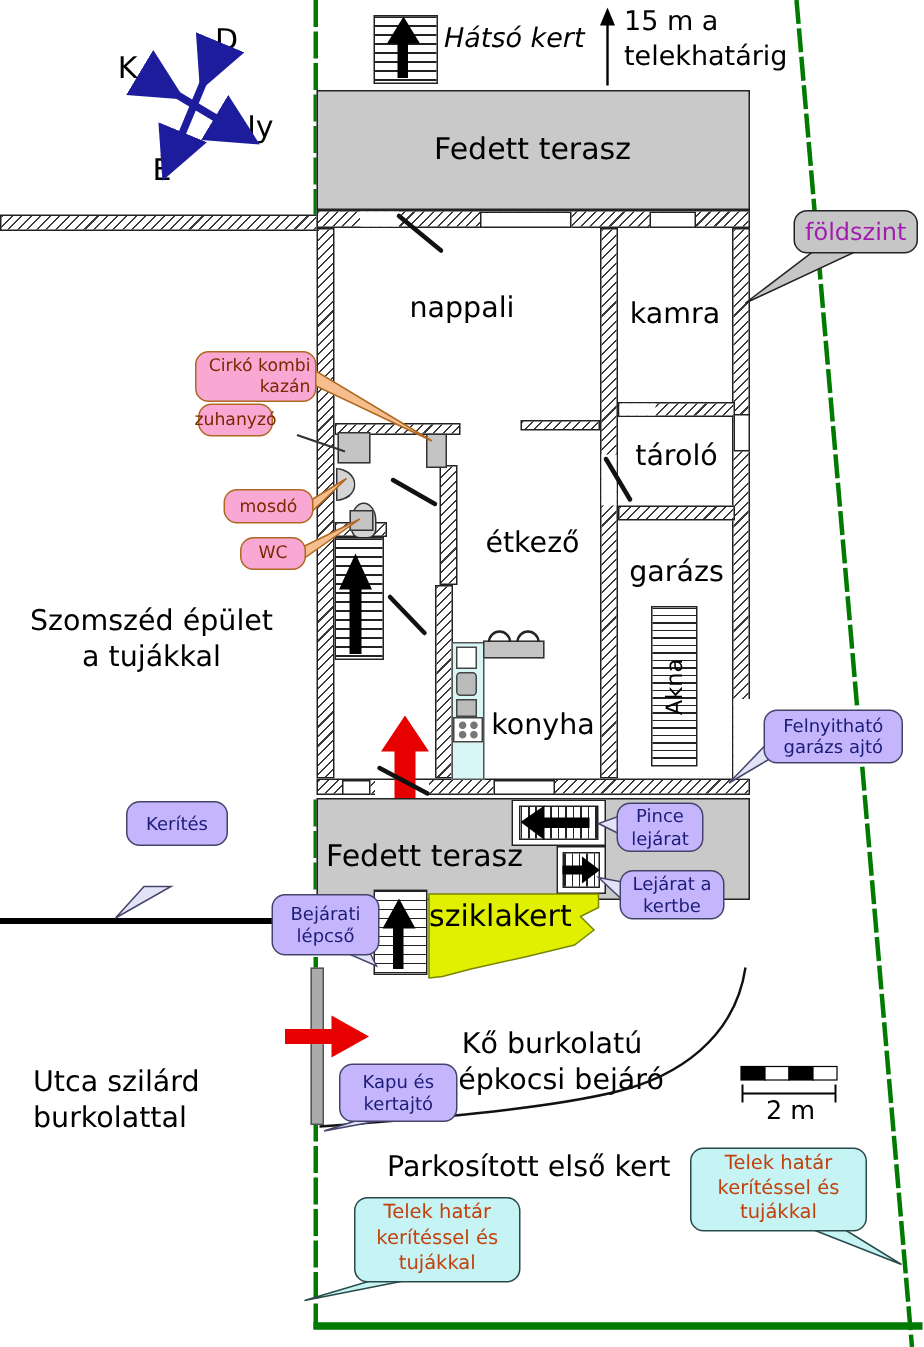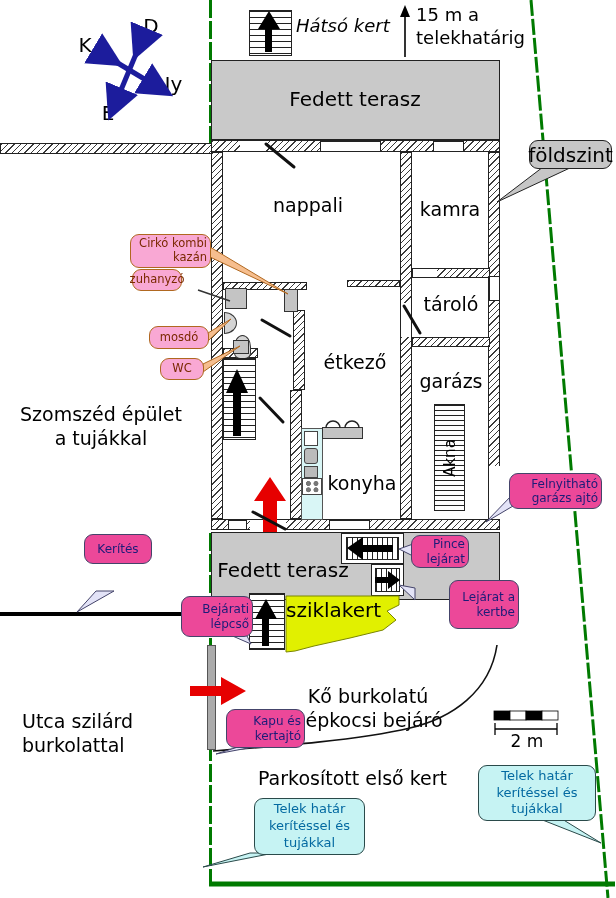--- a/index.html
+++ b/index.html
@@ -14,24 +14,24 @@
   .stairs{position:absolute;box-sizing:border-box;background-color:#fff;border:1px solid #222;
         background-image:repeating-linear-gradient(to bottom,#222 0 1px,rgba(0,0,0,0) 1px 6px);}
   .stairsv{position:absolute;box-sizing:border-box;background-color:#fff;border:1px solid #222;
         background-image:repeating-linear-gradient(to right,#222 0 1px,rgba(0,0,0,0) 1px 5px);}
   .terrace{position:absolute;box-sizing:border-box;background:#C9C9C9;border:1px solid #222;}
   .fixture{position:absolute;box-sizing:border-box;background:#C4C4C4;border:1px solid #333;}
   .room-label{position:absolute;font-size:19px;text-align:center;white-space:nowrap;}
   .big-text{position:absolute;font-size:19px;line-height:1.25;}
   .bubble{position:absolute;box-sizing:border-box;border-radius:9px;display:flex;align-items:center;
           justify-content:center;text-align:center;padding:1px 3px;z-index:7;}
-  .lav{background:#ec4899;border:1.3px solid #44446a;color:#1c1c78;font-size:12px;line-height:1.18;text-align:right;}
-  .cyanb{background:#C6F3F3;border:1.3px solid #2a4a4a;color:#0369a1;font-size:13px;line-height:1.3;margin-left:18px;}
+  .lav{background:#c4b5fd;border:1.3px solid #44446a;color:#1c1c78;font-size:12px;line-height:1.18;}
+  .cyanb{background:#C6F3F3;border:1.3px solid #2a4a4a;color:#c2410c;font-size:13px;line-height:1.3;}
   .orangeb{background:#f9a8d4;border:1.4px solid #B06820;color:#7a2800;font-size:11.5px;line-height:1.2;text-align:right;}
-  .grayb{background:#C6C6C6;border:1.4px solid #222;color:#000000;font-size:20px;}
+  .grayb{background:#C6C6C6;border:1.4px solid #222;color:#a21caf;font-size:16px;}
   .compass-label{position:absolute;font-size:20px;width:30px;text-align:center;}
 </style>
 </head>
 <body>
 
 <div class="canvas">
 
   <svg class="layer" width="616" height="898">
     <line x1="210.5" y1="0" x2="210.5" y2="145" stroke="#007A00" stroke-width="3" stroke-dasharray="18 3"></line>
     <line x1="210.5" y1="533" x2="210.5" y2="886" stroke="#007A00" stroke-width="3" stroke-dasharray="18 3"></line>
@@ -176,21 +176,21 @@
     <polygon points="540,819 562,819 601,843" fill="#C6F3F3" stroke="#2a4a4a" stroke-width="1"></polygon>
     <polygon points="210,247 210,257 288,294" fill="#F6BE8E" stroke="#B06820" stroke-width="1"></polygon>
     <line x1="198" y1="290" x2="230" y2="301" stroke="#333" stroke-width="1.5"></line>
     <polygon points="208,333 208,341 231,319" fill="#F6BE8E" stroke="#B06820" stroke-width="1"></polygon>
     <polygon points="203,364 203,372 240,346" fill="#F6BE8E" stroke="#B06820" stroke-width="1"></polygon>
   </svg>
 
   <div class="bubble grayb" style="left:529px;top:140px;width:83px;height:29px;">földszint</div>
   <div class="bubble lav" style="left:509px;top:473px;width:93px;height:36px;">Felnyitható garázs ajtó</div>
   <div class="bubble lav" style="left:411px;top:535px;width:58px;height:33px;">Pince lejárat</div>
-  <div class="bubble lav" style="left:413px;top:580px;width:70px;height:49px;margin-left:36px;">Lejárat a kertbe</div>
+  <div class="bubble lav" style="left:413px;top:580px;width:70px;height:33px;">Lejárat a kertbe</div>
   <div class="bubble lav" style="left:84px;top:534px;width:68px;height:30px;">Kerítés</div>
   <div class="bubble lav" style="left:181px;top:596px;width:72px;height:41px;">Bejárati lépcső</div>
   <div class="bubble lav" style="left:226px;top:709px;width:79px;height:39px;">Kapu és kertajtó</div>
   <div class="bubble cyanb" style="left:236px;top:798px;width:111px;height:57px;">Telek határ kerítéssel és tujákkal</div>
   <div class="bubble cyanb" style="left:460px;top:765px;width:118px;height:56px;">Telek határ kerítéssel és tujákkal</div>
   <div class="bubble orangeb" style="left:130px;top:234px;width:81px;height:34px;">Cirkó kombi kazán</div>
   <div class="bubble orangeb" style="left:132px;top:269px;width:50px;height:22px;">zuhanyzó</div>
   <div class="bubble orangeb" style="left:149px;top:326px;width:60px;height:23px;">mosdó</div>
   <div class="bubble orangeb" style="left:160px;top:358px;width:44px;height:22px;">WC</div>
 

